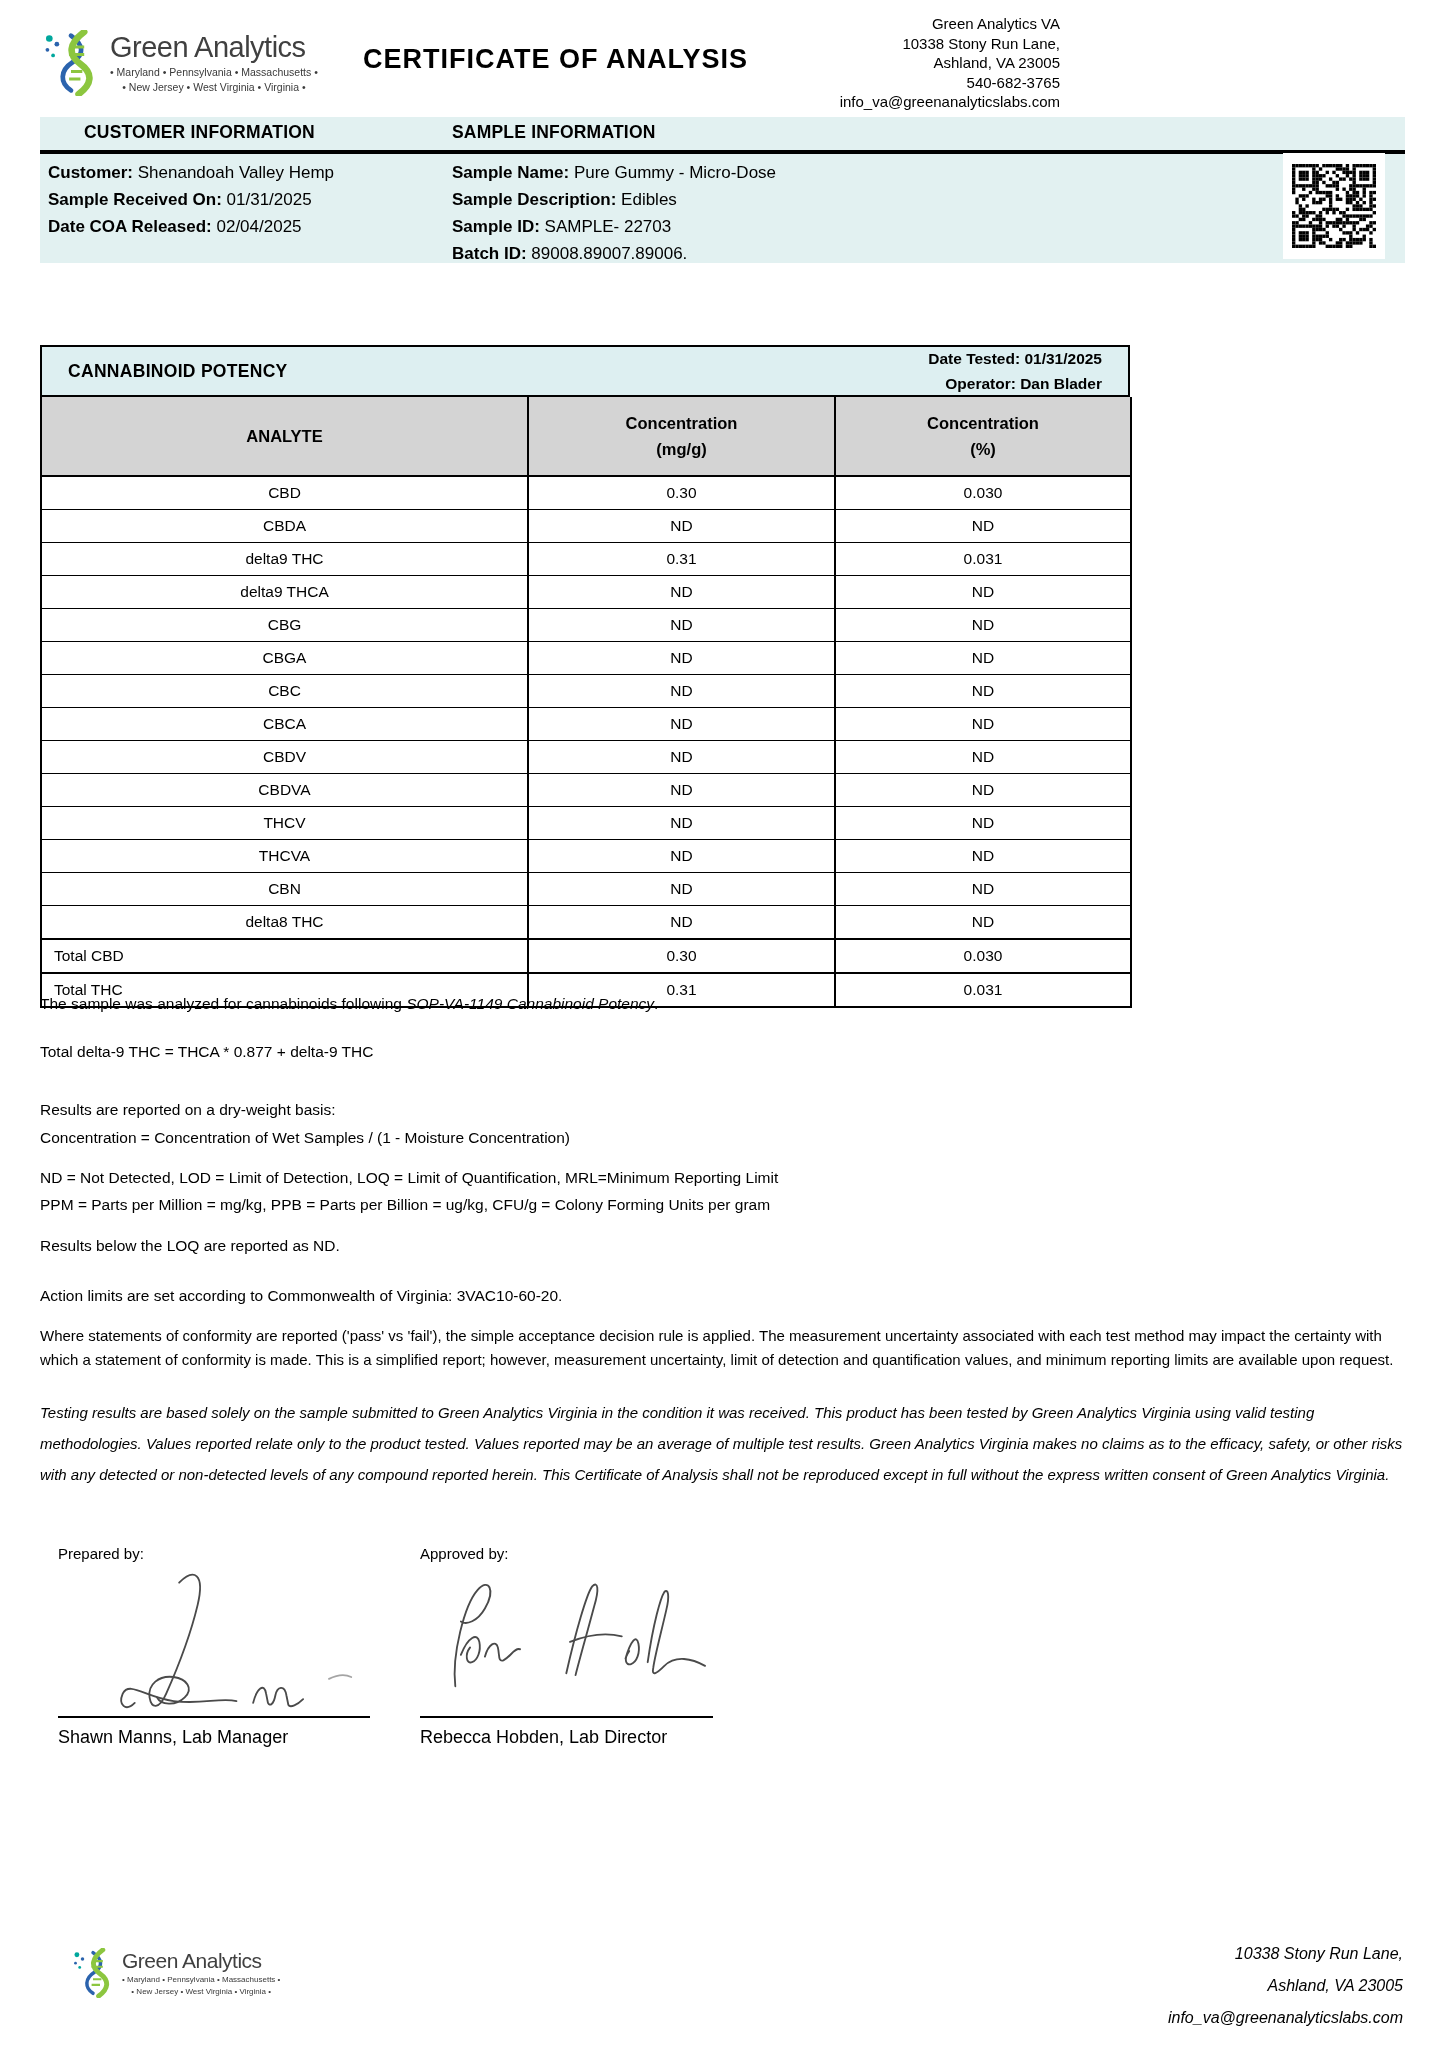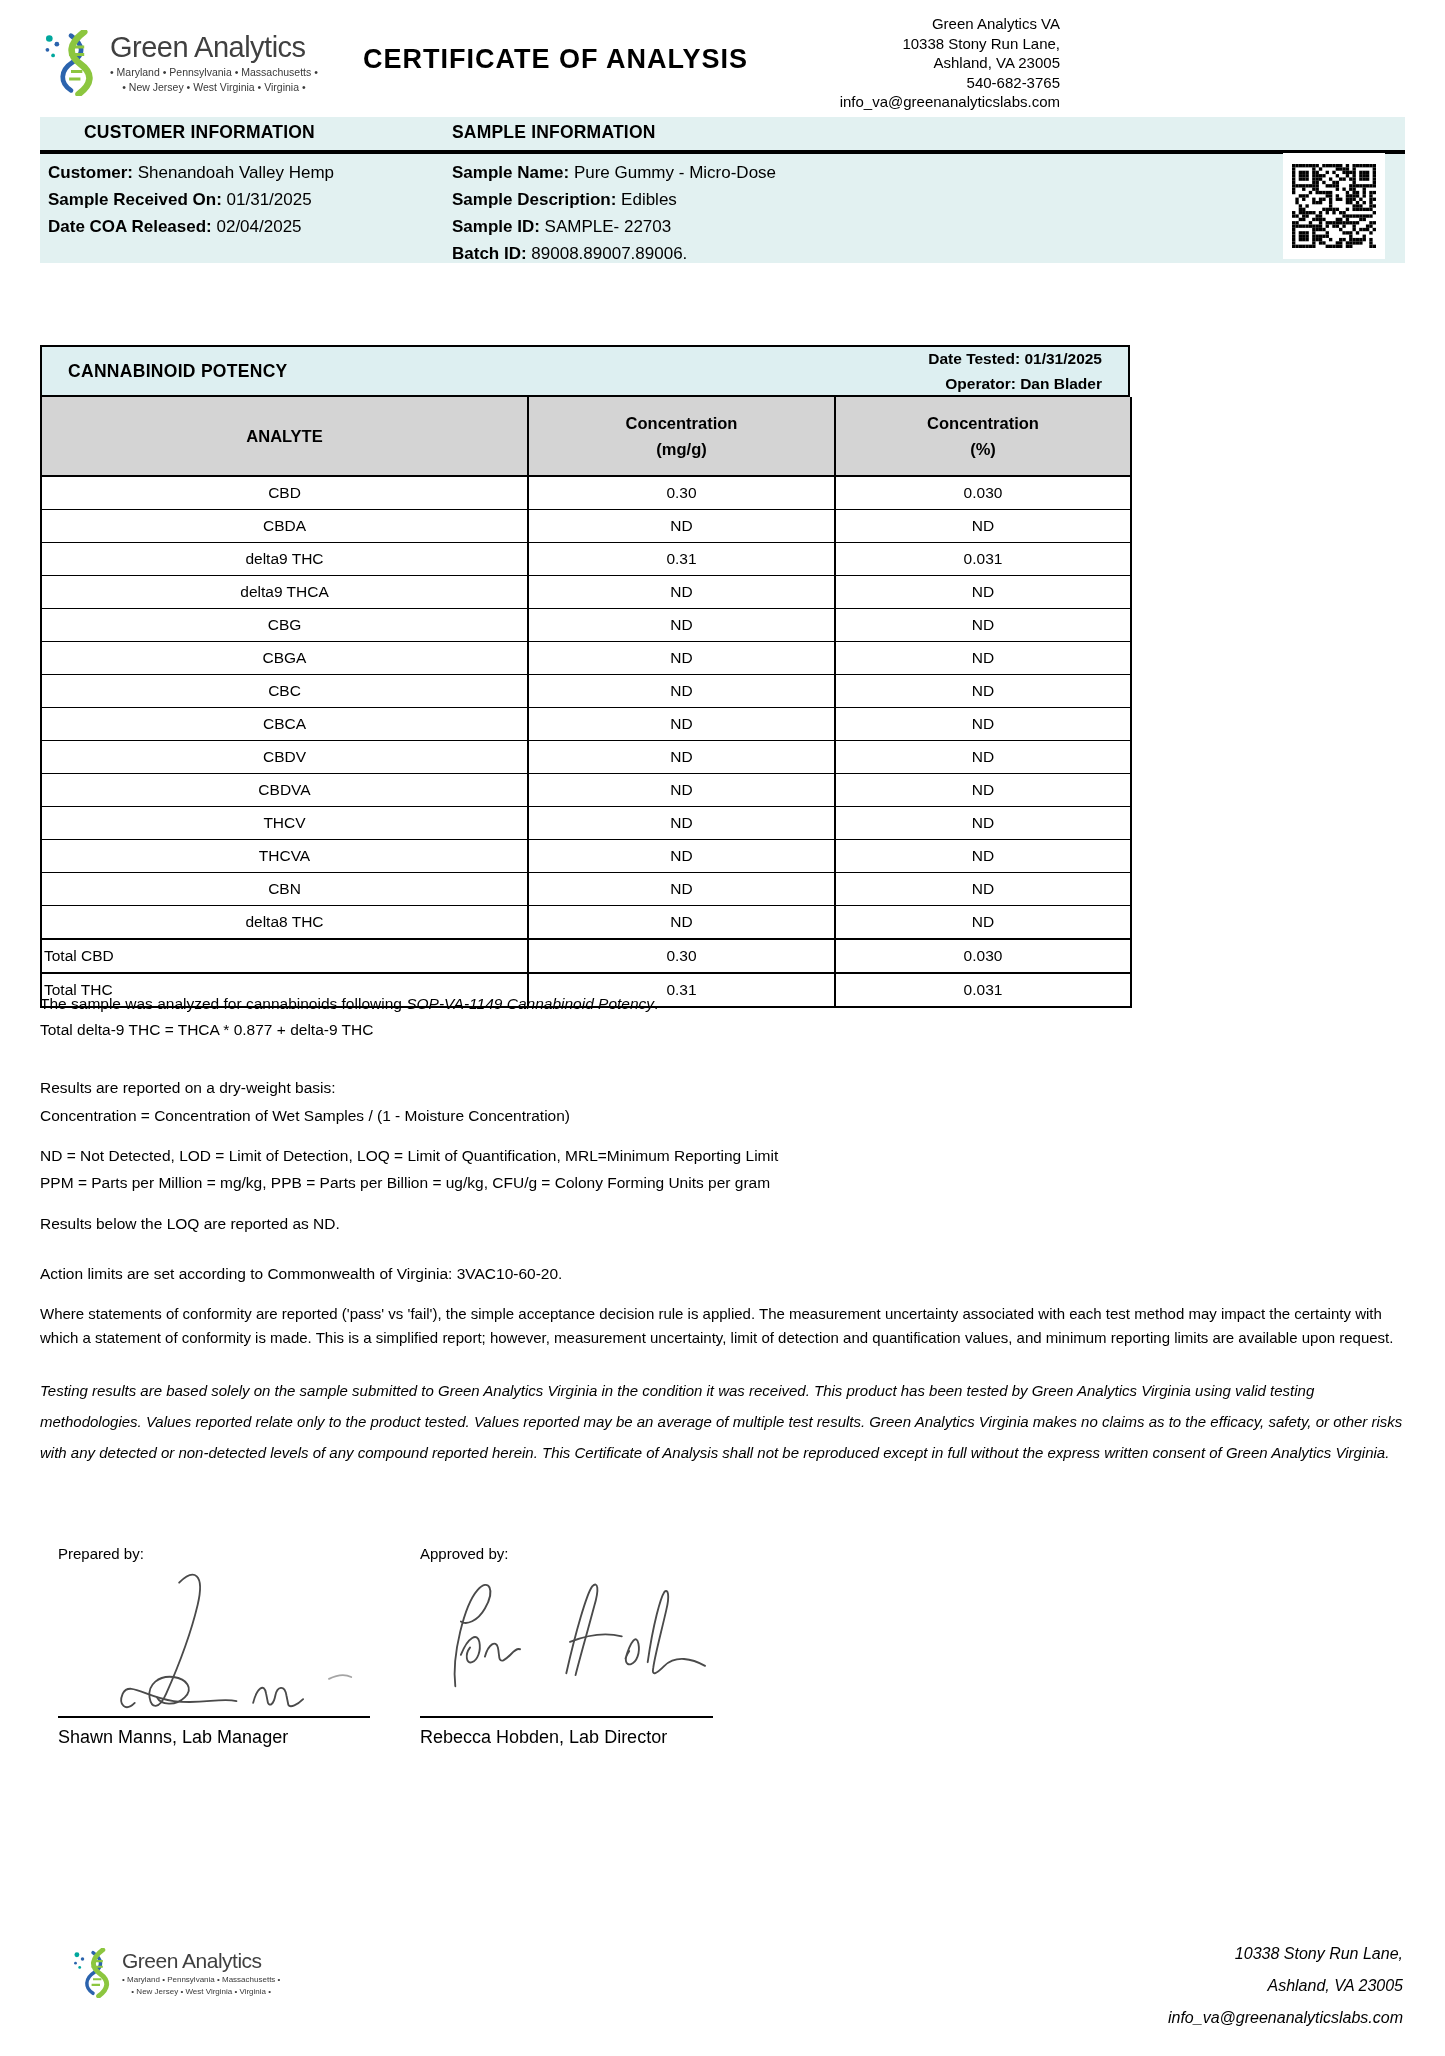--- a/index.html
+++ b/index.html
@@ -35,26 +35,26 @@
                 height:52px;display:flex;align-items:center;justify-content:space-between;padding:0 26px;}
   .pt-title{font-size:17.5px;font-weight:bold;letter-spacing:0.3px;}
   .pt-meta{text-align:right;font-size:15.5px;font-weight:bold;line-height:25px;}
   table.pt{width:100%;border-collapse:collapse;border:2px solid #000;border-top:none;table-layout:fixed;}
   table.pt th{background:var(--table-header-bg,#d4d4d4);height:76px;font-size:16.5px;font-weight:bold;
               border-left:2px solid #000;border-bottom:2px solid #000;vertical-align:middle;}
   table.pt th:first-child,table.pt td:first-child{border-left:none;}
   table.pt th .l1,table.pt th .l2{line-height:26px;}
   table.pt td{height:30px;font-size:15.5px;text-align:center;border-left:2px solid #000;border-top:1px solid #000;}
   table.pt tr.total td{border-top:2px solid #000;}
-  table.pt td.left{text-align:left;padding-left:2px;}
+  table.pt td.left{text-align:left;padding-left:12px;}
 
   
   .notes{position:absolute;left:40px;top:992px;width:1368px;font-size:15.5px;}
   .notes .line{line-height:24px;}
-  .notes .sop{}
+  .notes .sop{margin-bottom:22px;}
   .notes .formula{line-height:28px;}
   .notes .formula.last{margin-bottom:30px;}
   .notes .dry{line-height:28px;}
   .notes .dry.last{margin-bottom:12px;}
   .notes .abbrev{line-height:27px;}
   .notes .abbrev.last{margin-bottom:16px;}
   .notes .loq{margin-bottom:26px;}
   .notes .action{margin-bottom:16px;}
   .notes .conformity{margin:0 0 26px 0;line-height:23.5px;font-size:15px;}
   .notes .disclaimer{margin:0;line-height:31px;font-size:15px;font-style:italic;}

